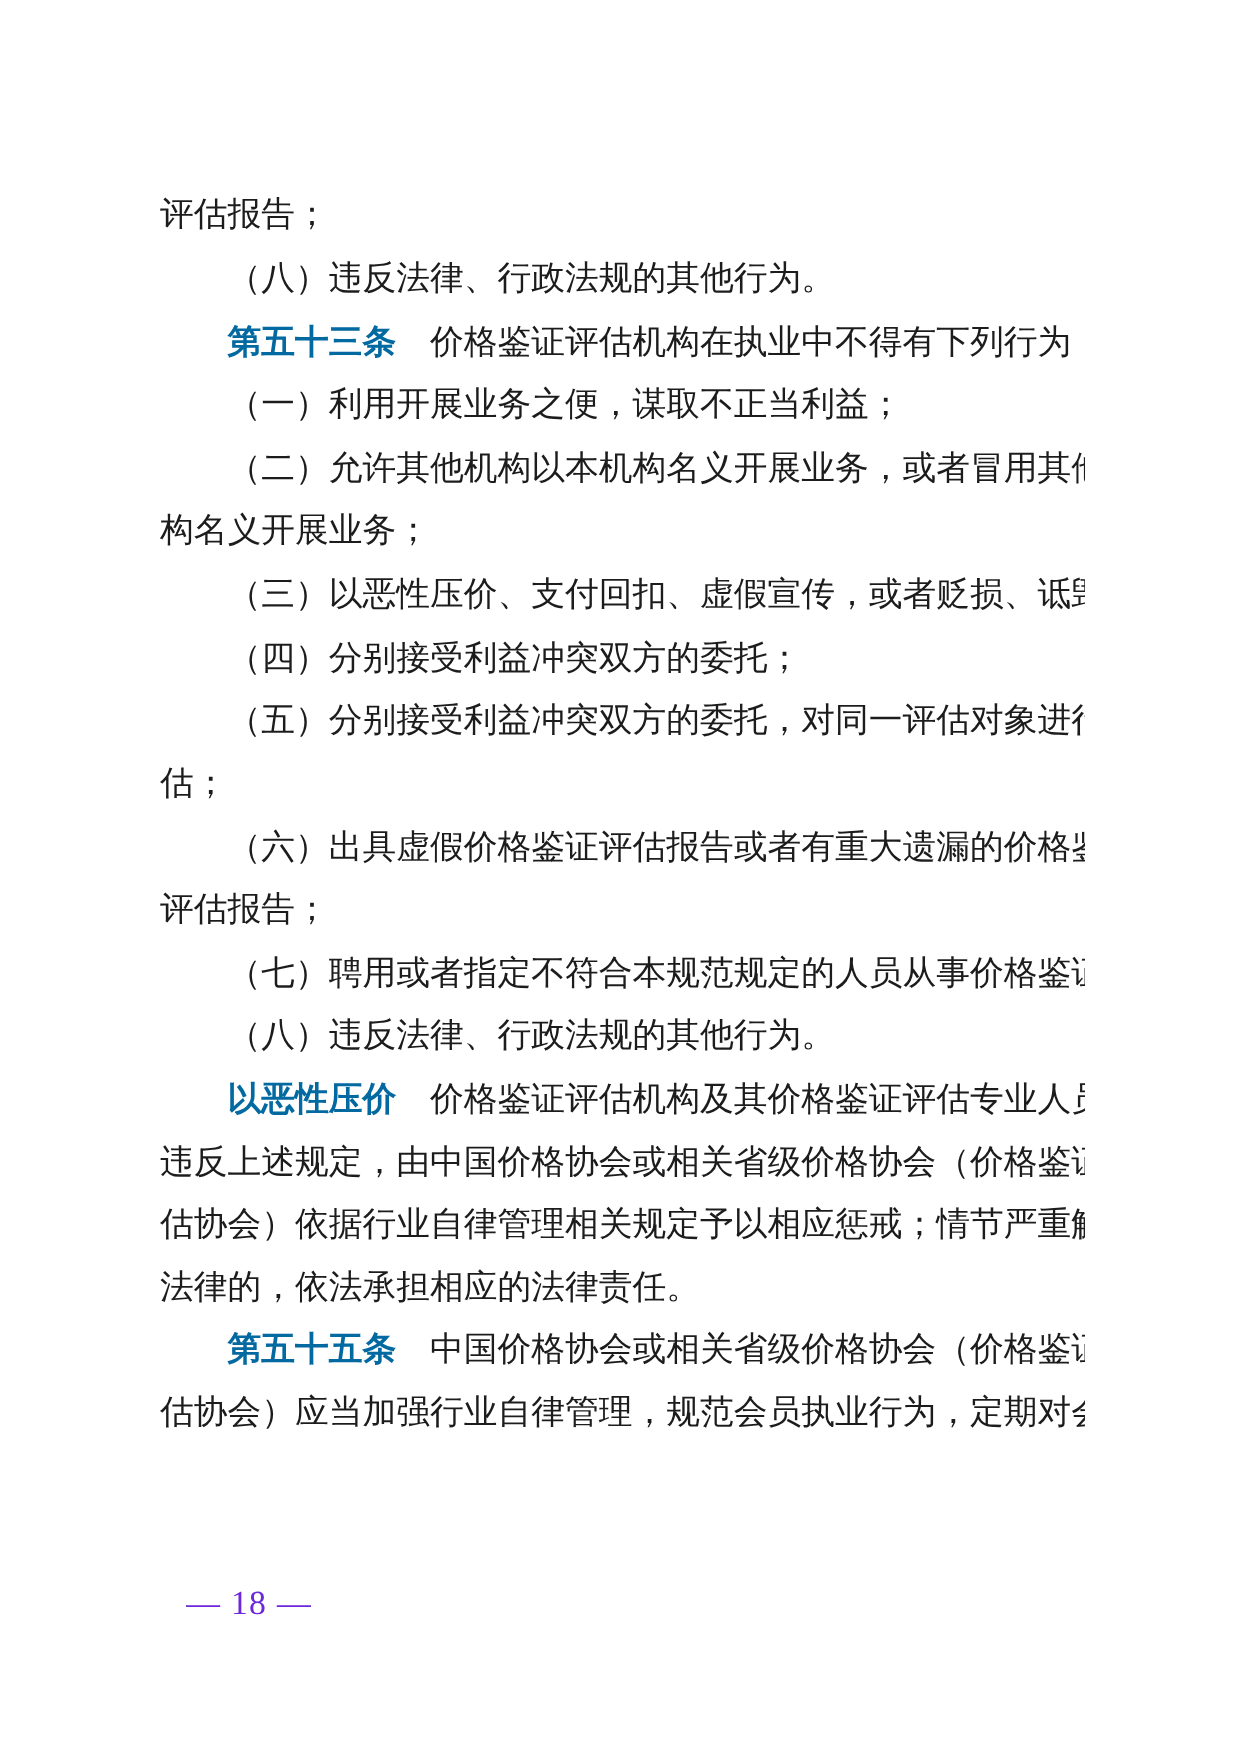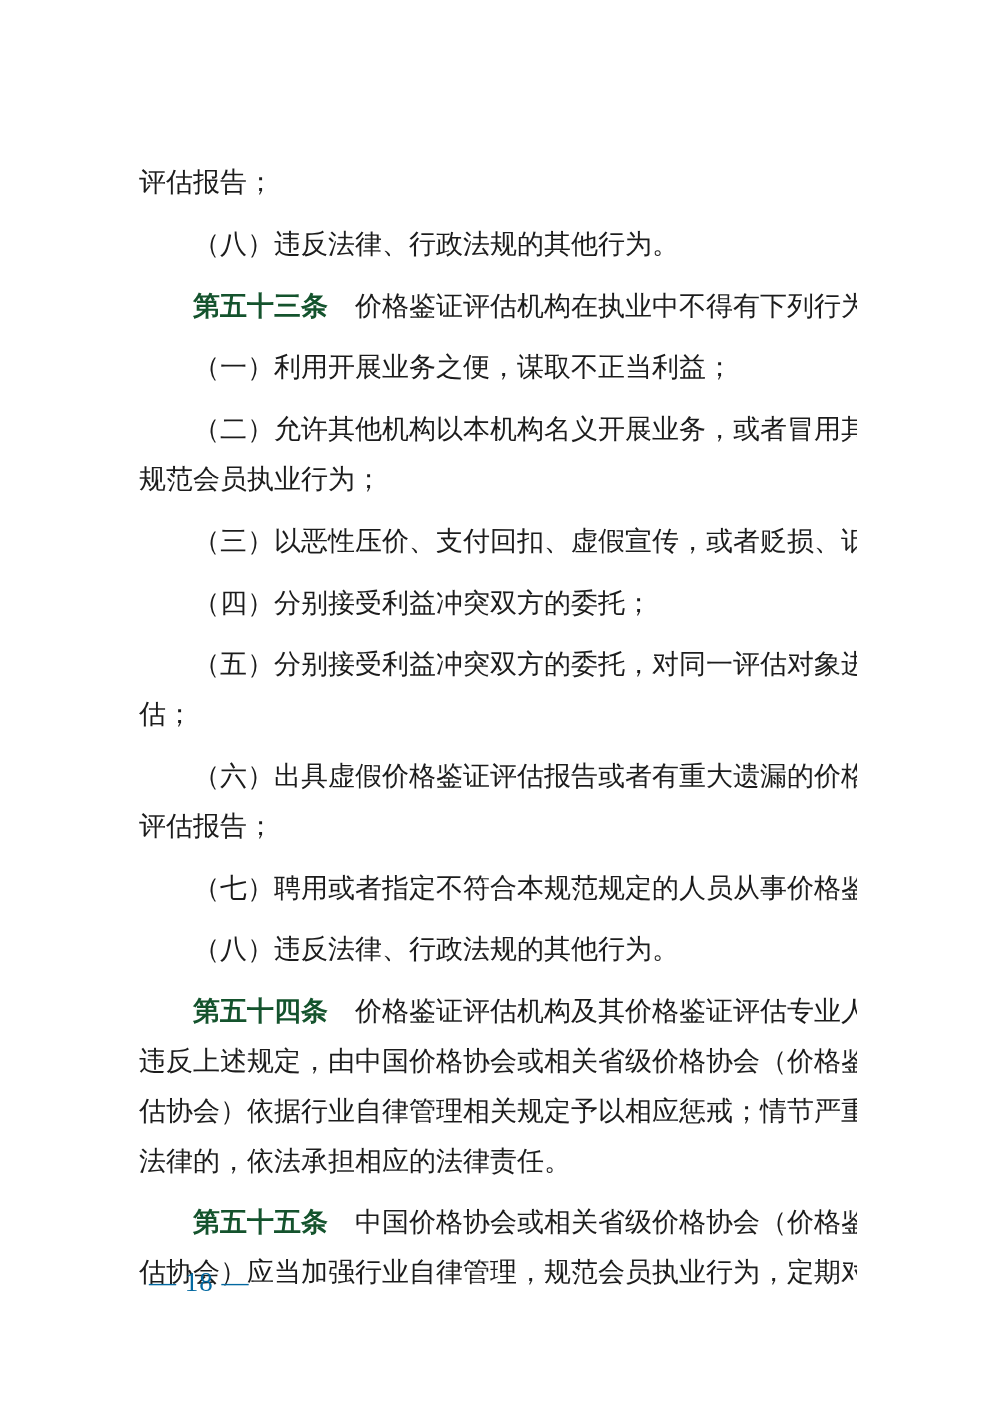--- a/index.html
+++ b/index.html
@@ -18,44 +18,44 @@
     color: #1c1c1c;
   }
   .content {
     position: absolute;
     left: 127px;
     top: 146px;
     width: 742px;
     font-size: 27px;
   }
   .para {
-    margin: 12px;
+    margin: 1px;
   }
   .line {
     height: 49.8px;
     line-height: 49.8px;
     white-space: nowrap;
     overflow: hidden;
   }
   .line.indent {
     padding-left: 54px; 
   }
   .term {
     font-weight: 700;
     font-family: "Liberation Sans", "DejaVu Sans", sans-serif;
-    color: #14532d;
+    color: #0369a1;
     margin-right: 27px; 
   }
   .footer {
     position: absolute;
     left: 149px;
     top: 1266px;
     font-size: 27px;
     line-height: 32px;
-    color: #0369a1;
+    color: #6d28d9;
   }
   .pagenum {
     letter-spacing: 1px;
   }
 </style>
 </head>
 <body>
 
 <div class="page">
   <div class="content" id="content">
@@ -66,21 +66,21 @@
         <div class="line indent"><span>（八）违反法律、行政法规的其他行为。</span></div>
       </div>
       <div class="para">
         <div class="line indent"><span class="term">第五十三条</span><span>价格鉴证评估机构在执业中不得有下列行为：</span></div>
       </div>
       <div class="para">
         <div class="line indent"><span>（一）利用开展业务之便，谋取不正当利益；</span></div>
       </div>
       <div class="para">
         <div class="line indent"><span>（二）允许其他机构以本机构名义开展业务，或者冒用其他机</span></div>
-        <div class="line"><span>规范会员执业行为；</span></div>
+        <div class="line"><span>构名义开展业务；</span></div>
       </div>
       <div class="para">
         <div class="line indent"><span>（三）以恶性压价、支付回扣、虚假宣传，或者贬损、诋毁其</span></div>
       </div>
       <div class="para">
         <div class="line indent"><span>（四）分别接受利益冲突双方的委托；</span></div>
       </div>
       <div class="para">
         <div class="line indent"><span>（五）分别接受利益冲突双方的委托，对同一评估对象进行评</span></div>
         <div class="line"><span>估；</span></div>
@@ -89,21 +89,21 @@
         <div class="line indent"><span>（六）出具虚假价格鉴证评估报告或者有重大遗漏的价格鉴证</span></div>
         <div class="line"><span>评估报告；</span></div>
       </div>
       <div class="para">
         <div class="line indent"><span>（七）聘用或者指定不符合本规范规定的人员从事价格鉴证评</span></div>
       </div>
       <div class="para">
         <div class="line indent"><span>（八）违反法律、行政法规的其他行为。</span></div>
       </div>
       <div class="para">
-        <div class="line indent"><span class="term">第五十四条</span><span>价格鉴证评估机构及其价格鉴证评估专业人员，</span></div>
+        <div class="line indent"><span class="term">以恶性压价</span><span>价格鉴证评估机构及其价格鉴证评估专业人员，</span></div>
         <div class="line"><span>违反上述规定，由中国价格协会或相关省级价格协会（价格鉴证评</span></div>
         <div class="line"><span>估协会）依据行业自律管理相关规定予以相应惩戒；情节严重触犯</span></div>
         <div class="line"><span>法律的，依法承担相应的法律责任。</span></div>
       </div>
       <div class="para">
         <div class="line indent"><span class="term">第五十五条</span><span>中国价格协会或相关省级价格协会（价格鉴证评</span></div>
         <div class="line"><span>估协会）应当加强行业自律管理，规范会员执业行为，定期对会员</span></div>
       </div>
     </div>
   <div class="footer">

